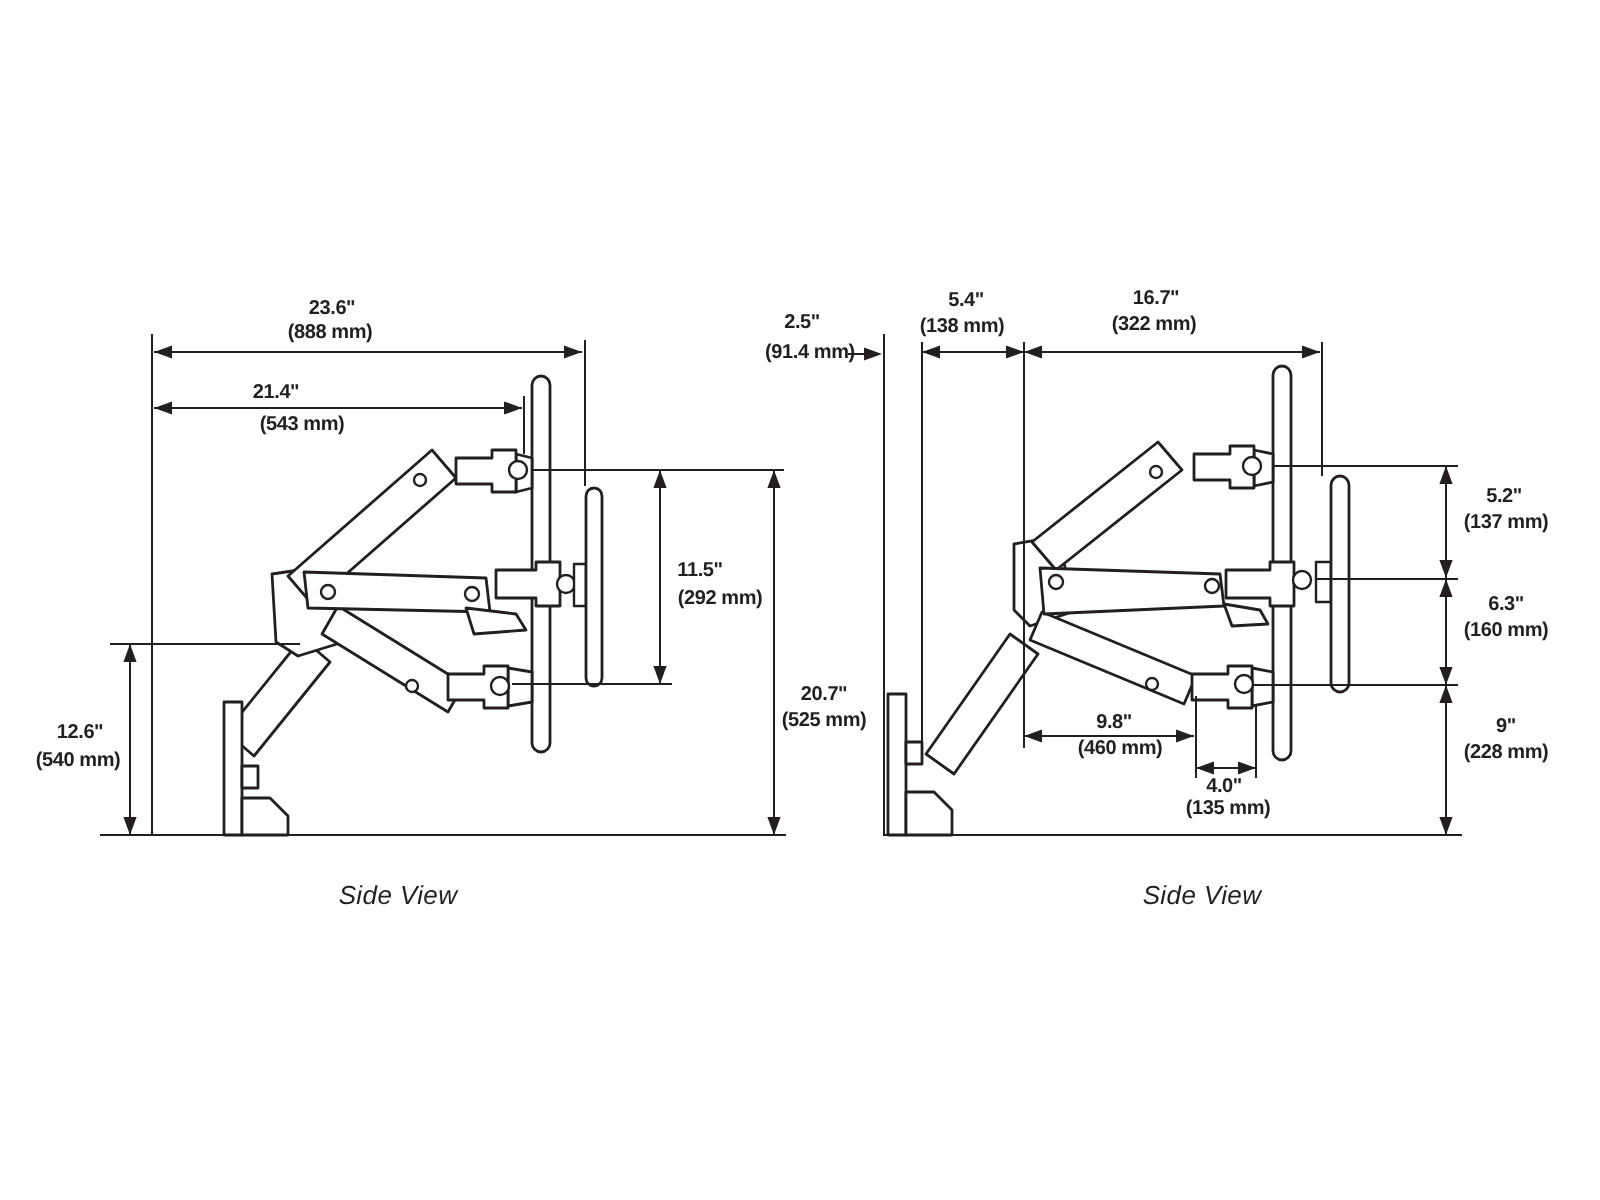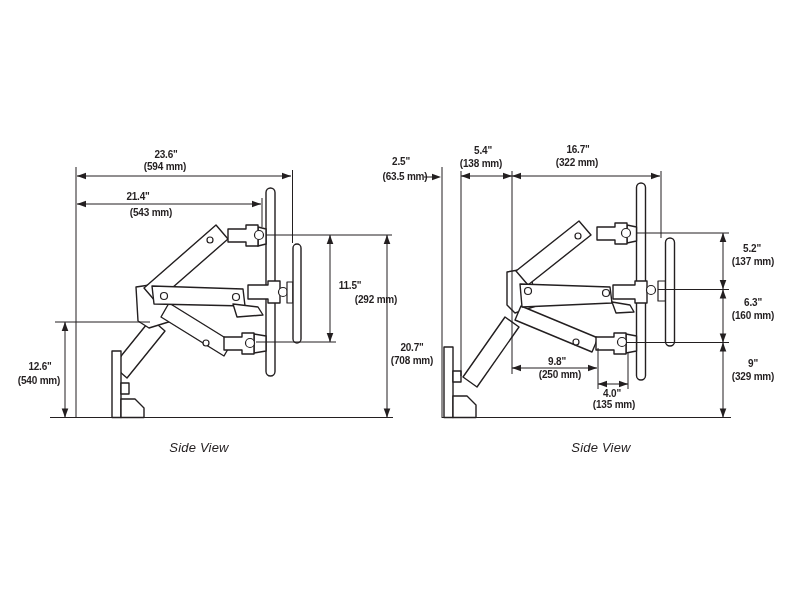--- a/index.html
+++ b/index.html
@@ -150,42 +150,42 @@
         <path class="d" d="M598,348 L598,389"></path>
         <path class="d" d="M628,352 L628,389"></path>
         <path class="d" d="M598,384 L628,384"></path>
         <polygon class="a" points="598,384 607,380.7 607,387.3"></polygon>
         <polygon class="a" points="628,384 619,380.7 619,387.3"></polygon>
       </g>
     </g>
   </svg>
 
   <div class="lbl" style="left:166px;top:149px">23.6"</div>
-  <div class="lbl" style="left:165px;top:161px">(594 mm)</div>
+  <div class="lbl" style="left:165px;top:161px">(888 mm)</div>
   <div class="lbl" style="left:138px;top:191px">21.4"</div>
   <div class="lbl" style="left:151px;top:207px">(543 mm)</div>
   <div class="lbl" style="left:350px;top:280px">11.5"</div>
-  <div class="lbl" style="left:376px;top:294px">(292 mm)</div>
+  <div class="lbl" style="left:360px;top:294px">(292 mm)</div>
   <div class="lbl" style="left:40px;top:361px">12.6"</div>
   <div class="lbl" style="left:39px;top:375px">(540 mm)</div>
   <div class="lbl" style="left:412px;top:342px">20.7"</div>
-  <div class="lbl" style="left:412px;top:355px">(708 mm)</div>
+  <div class="lbl" style="left:412px;top:355px">(525 mm)</div>
   <div class="cap" style="left:199px;top:440px">Side View</div>
 
   <div class="lbl" style="left:401px;top:156px">2.5"</div>
-  <div class="lbl" style="left:405px;top:171px">(63.5 mm)</div>
+  <div class="lbl" style="left:405px;top:171px">(91.4 mm)</div>
   <div class="lbl" style="left:483px;top:145px">5.4"</div>
   <div class="lbl" style="left:481px;top:158px">(138 mm)</div>
   <div class="lbl" style="left:578px;top:144px">16.7"</div>
   <div class="lbl" style="left:577px;top:157px">(322 mm)</div>
   <div class="lbl" style="left:752px;top:243px">5.2"</div>
   <div class="lbl" style="left:753px;top:256px">(137 mm)</div>
   <div class="lbl" style="left:753px;top:297px">6.3"</div>
   <div class="lbl" style="left:753px;top:310px">(160 mm)</div>
   <div class="lbl" style="left:753px;top:358px">9"</div>
-  <div class="lbl" style="left:753px;top:371px">(329 mm)</div>
+  <div class="lbl" style="left:753px;top:371px">(228 mm)</div>
   <div class="lbl" style="left:557px;top:356px">9.8"</div>
-  <div class="lbl" style="left:560px;top:369px">(250 mm)</div>
+  <div class="lbl" style="left:560px;top:369px">(460 mm)</div>
   <div class="lbl" style="left:612px;top:388px">4.0"</div>
   <div class="lbl" style="left:614px;top:399px">(135 mm)</div>
   <div class="cap" style="left:601px;top:440px">Side View</div>
 
 </div>
 
 </body></html>

